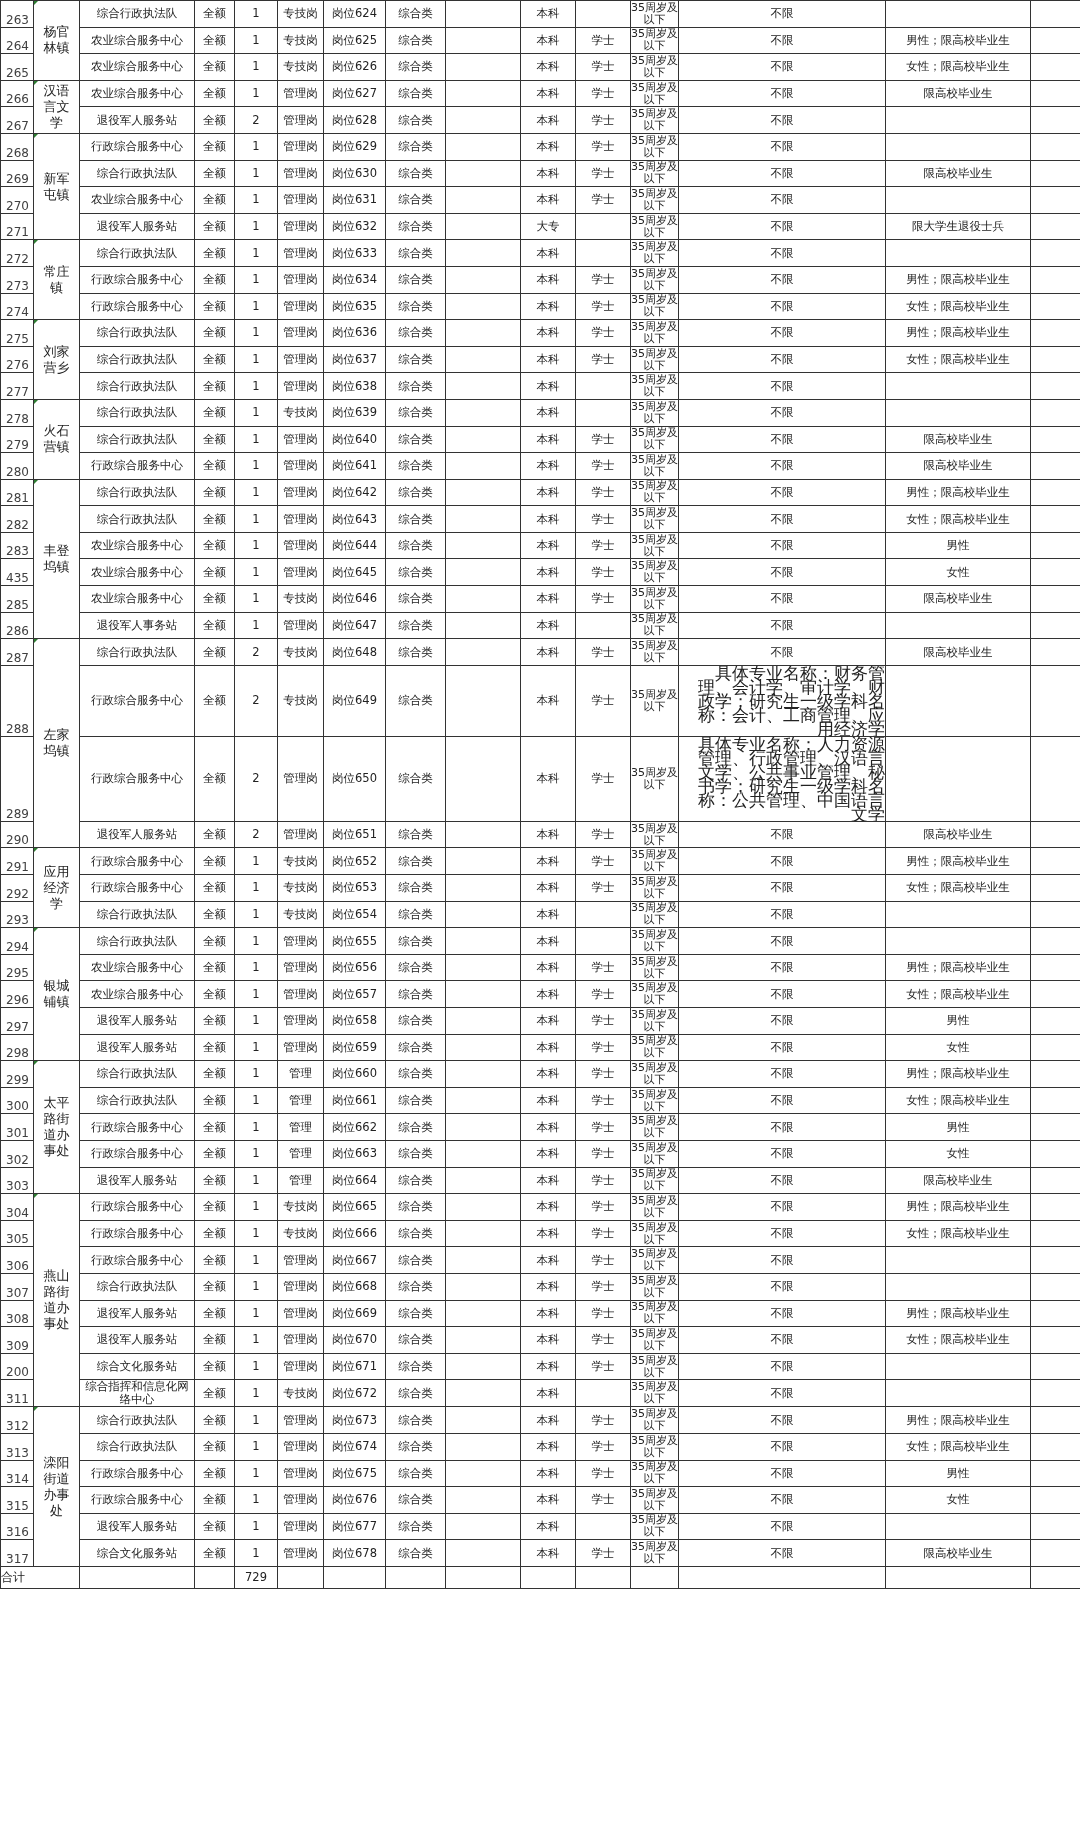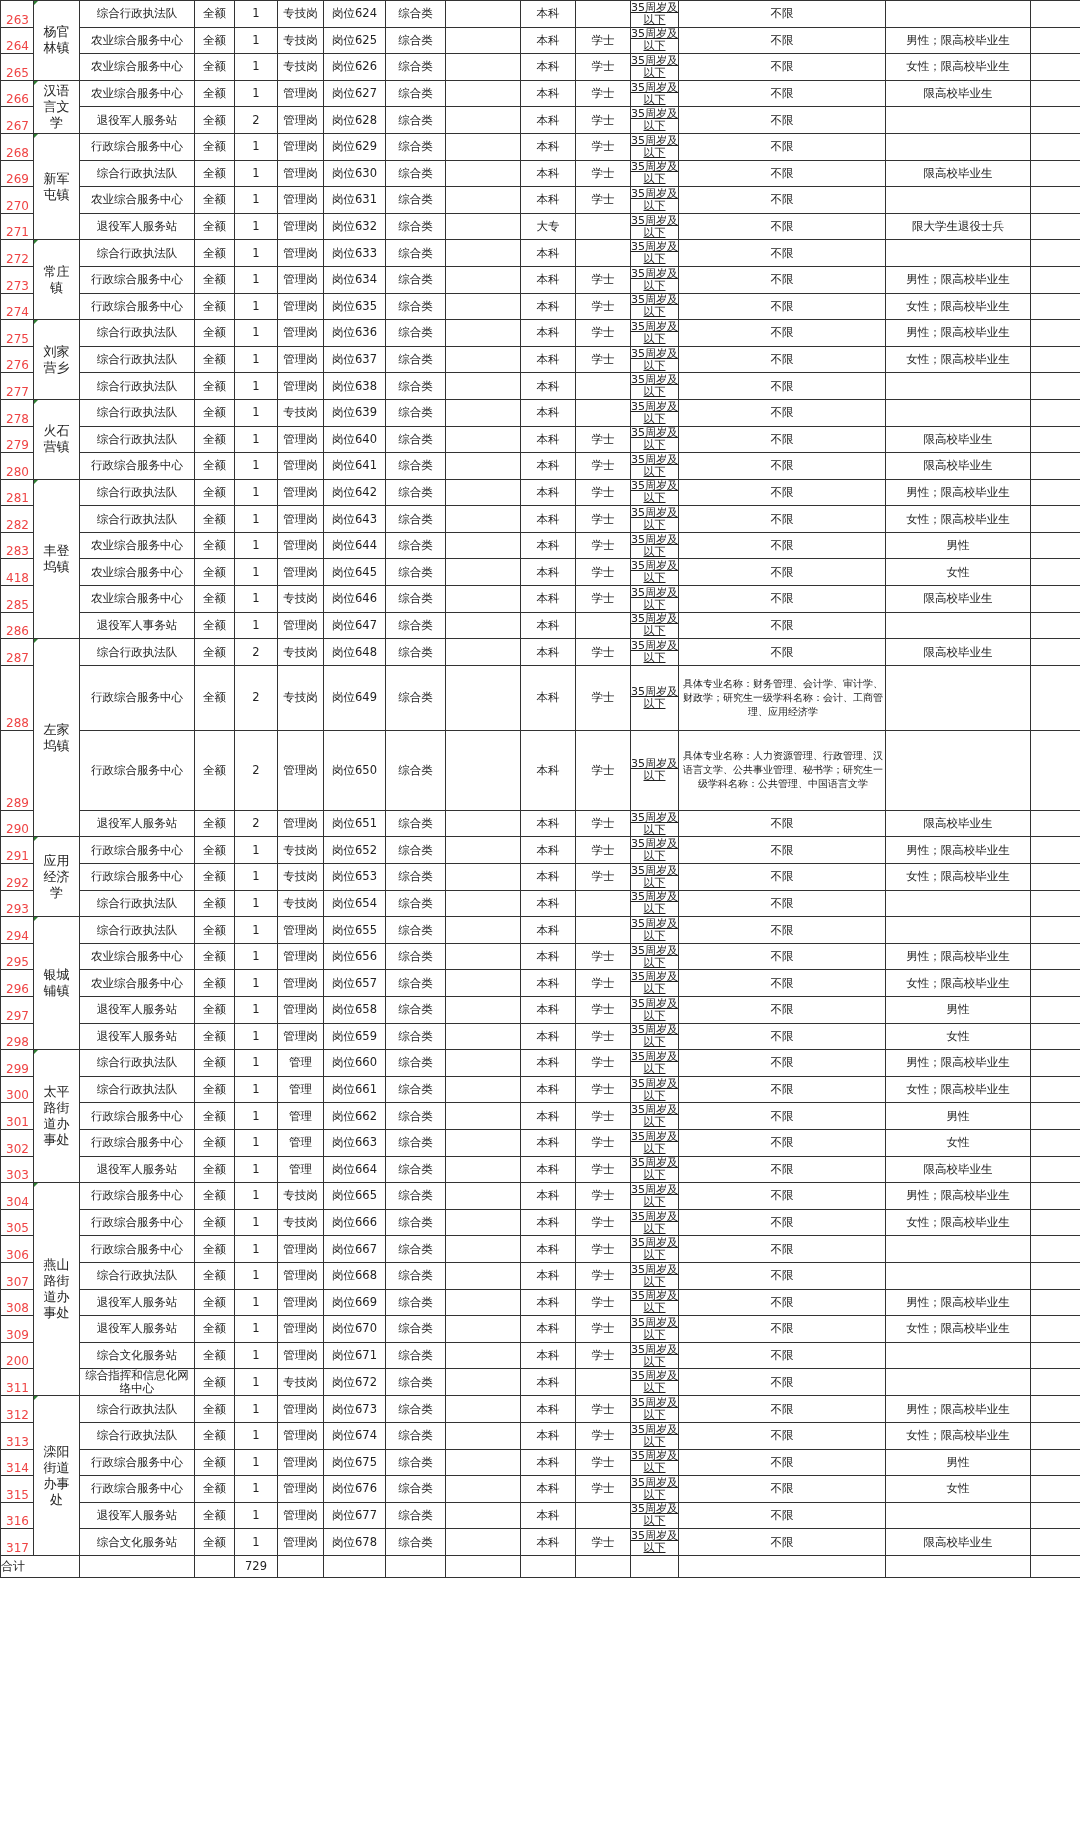--- a/index.html
+++ b/index.html
@@ -1,23 +1,23 @@
 <!DOCTYPE html>
 <html><head>
 <meta charset="utf-8">
 <style>
   html, body { margin:0; padding:0; background:#ffffff; }
   body { width:1080px; height:1834px; overflow:hidden; font-family:"DejaVu Sans","Liberation Sans",sans-serif; color:#222; }
   table { border-collapse:collapse; table-layout:fixed; width:1080px; }
   td { border:1px solid #333; font-size:11.5px; text-align:center; vertical-align:middle; padding:0; line-height:13px; overflow:hidden; }
-  td.num { text-align:left; vertical-align:bottom; padding-left:5px; font-size:12px; color:#ef4444; }
+  td.num { text-align:left; vertical-align:bottom; padding-left:5px; font-size:12px; color:#404040; }
   td.town { font-size:13px; line-height:16px; vertical-align:middle; position:relative; padding:0 4px; }
   td.town::before { content:""; position:absolute; left:0; top:0; border-top:4px solid #2e7d32; border-right:4px solid transparent; }
-  td.age { font-size:11px; line-height:12px;text-decoration:underline; }
-  td.major { text-align:center; padding-left:2px; line-height:14px; font-size:10px; }
+  td.age { font-size:11px; line-height:12px; }
+  td.major { text-align:right; padding-left:8px; line-height:14px; font-size:17px; }
   td.total-label { text-align:left; font-size:12px; }
 </style>
 </head>
 <body>
 
 <table>
   <colgroup>
     <col style="width:33px">
       <col style="width:46px">
       <col style="width:115px">
@@ -372,21 +372,21 @@
         <td>综合类</td>
         <td></td>
         <td>本科</td>
         <td>学士</td>
         <td class="age">35周岁及以下</td>
         <td>不限</td>
         <td>男性</td>
         <td></td>
       </tr>
       <tr style="height: 26.6px;">
-        <td class="num">418</td>
+        <td class="num">435</td>
         <td>农业综合服务中心</td>
         <td>全额</td>
         <td>1</td>
         <td>管理岗</td>
         <td>岗位645</td>
         <td>综合类</td>
         <td></td>
         <td>本科</td>
         <td>学士</td>
         <td class="age">35周岁及以下</td>

